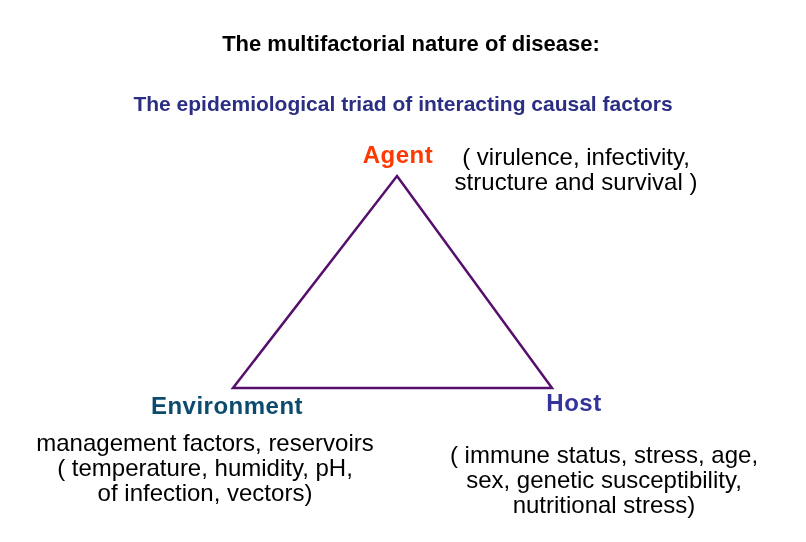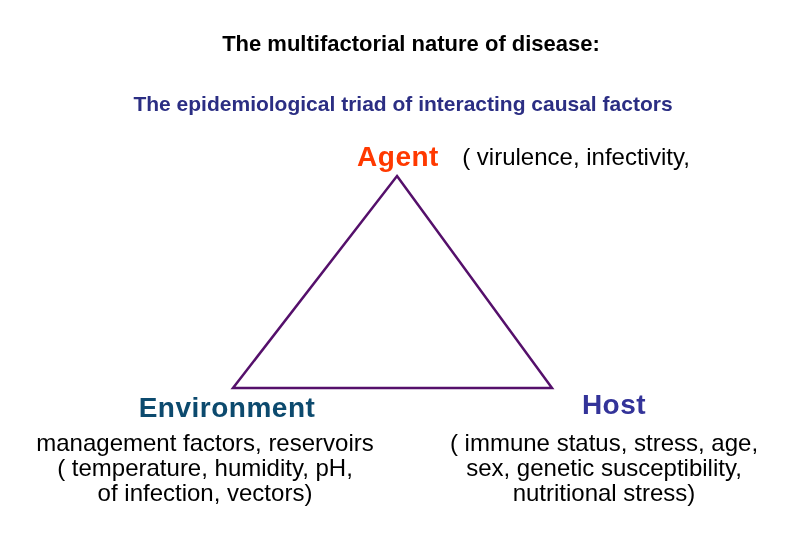--- a/index.html
+++ b/index.html
@@ -23,57 +23,58 @@
   .triangle-svg {
     position: absolute;
     top: 0; left: 0;
     width: 806px; height: 542px;
     pointer-events: none;
   }
   .vertex-label {
     position: absolute;
     transform: translateX(-50%);
     white-space: nowrap;
-    font-size: 28px;
+    font-size: 24px;
     font-weight: bold;
     letter-spacing: 0.5px;
   }
   .agent-label { top: 141px; left: 398px; }
   .env-label   { top: 392px; left: 227px; }
-  .host-label  { top: 389px; left: 574px; margin-left: 40px; }
+  .host-label  { top: 389px; left: 574px; }
   .detail {
     position: absolute;
     transform: translateX(-50%);
     text-align: center;
     font-size: 24px;
     line-height: 25px;
     color: #000000;
     white-space: nowrap;
   }
   .agent-detail { top: 144px; left: 576px; }
   .env-detail   { top: 430px; left: 205px; }
-  .host-detail  { top: 430px; left: 604px; }
+  .host-detail  { top: 442px; left: 604px; }
 </style>
 </head>
 <body>
 
 <div class="canvas">
 
   <div class="title-line title-1" style="color: rgb(0, 0, 0);">The multifactorial nature of disease:</div>
 
   <div class="title-line title-2" style="color: rgb(43, 46, 131);">The epidemiological triad of interacting causal factors</div>
 
   <svg class="triangle-svg" width="806" height="542" viewBox="0 0 806 542" aria-hidden="true">
     <polygon points="397,176 552,388 233,388" fill="none" stroke-width="2.5" stroke-linejoin="miter" stroke="#55106B"></polygon>
   </svg>
 
   <div class="vertex-label agent-label" style="color: rgb(255, 57, 0);">Agent</div>
 
   <div class="detail agent-detail">
     <div>( virulence, infectivity,</div>
+    <div>structure and survival )</div>
   </div>
 
   <div class="vertex-label env-label" style="color: #0c4a6e;">Environment</div>
 
   <div class="detail env-detail">
     <div>management factors, reservoirs</div>
     <div>( temperature, humidity, pH,</div>
     <div>of infection, vectors)</div>
   </div>
 

